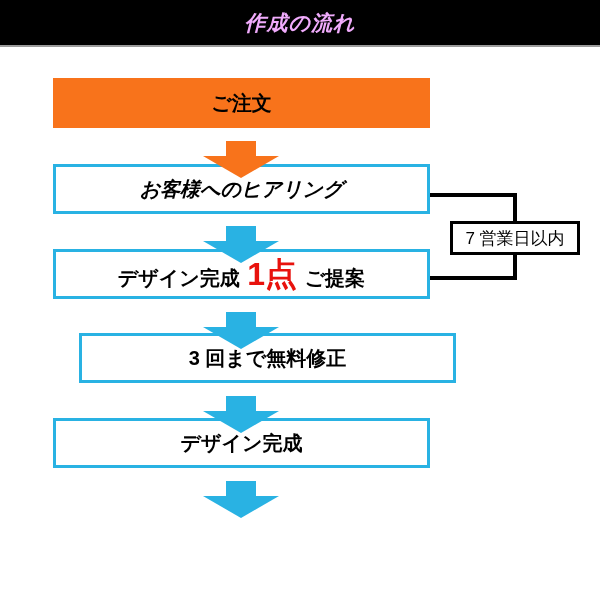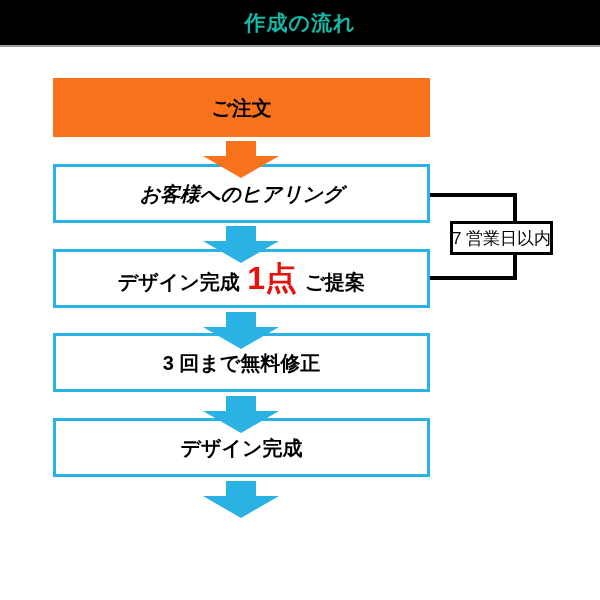--- a/index.html
+++ b/index.html
@@ -24,31 +24,32 @@
   
   .header {
     position: absolute;
     left: 0; top: 0;
     width: 600px; height: 47px;
     background: var(--ink);
     border-bottom: 2px solid #9b9b9b;
     display: flex; align-items: center; justify-content: center;
   }
   .header-title {
-    color: #14b8a6;
+    color: #f0abfc;
     font-size: 21px;
     font-weight: bold;
     letter-spacing: 1px;
+    font-style: italic;
   }
   
   .box {
     position: absolute;
     left: 53px;
     width: 377px;
-    height: 59px;
+    height: 50px;
     display: flex;
     flex-direction: column;
     align-items: center;
     justify-content: center;
     text-align: center;
     color: var(--ink);
     font-weight: bold;
     font-size: 20px;
     line-height: 1.2;
     z-index: 1;
@@ -69,21 +70,21 @@
   .box .note {
     font-size: 10px;
     font-weight: normal;
     margin-top: 3px;
     line-height: 1.1;
     white-space: nowrap;
   }
   .b1 { top: 78px;  }
   .b2 { top: 164px; font-style: italic; }
   .b3 { top: 249px; }
-  .b4 { top: 333px; }
+  .b4 { top: 333px; margin-left: 26px; }
   .b5 { top: 418px; }
   .b6 { top: 503px; }
   
   .arrow {
     position: absolute;
     left: 203px;
     width: 76px;
     display: flex;
     flex-direction: column;
     align-items: center;
@@ -111,21 +112,21 @@
     position: absolute;
     background: var(--ink);
     z-index: 0;
   }
   .bl-top    { left: 430px; top: 193px; width: 87px; height: 4px; }
   .bl-bottom { left: 430px; top: 276px; width: 87px; height: 4px; }
   .bl-vert   { left: 513px; top: 193px; width: 4px;  height: 87px; }
   .duration-badge {
     position: absolute;
     left: 450px; top: 221px;
-    width: 103px; height: 34px;
+    width: 130px; height: 34px;
     background: #ffffff;
     border: 3px solid var(--ink);
     display: flex; align-items: center; justify-content: center;
     font-size: 17px;
     color: var(--ink);
     white-space: nowrap;
     z-index: 2;
   }
 </style>
 </head>

